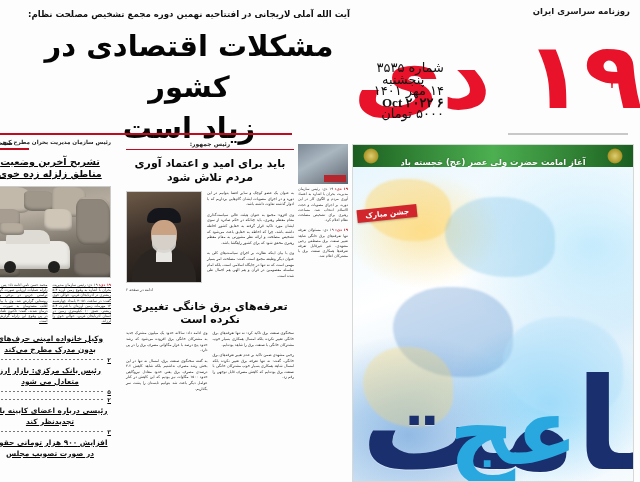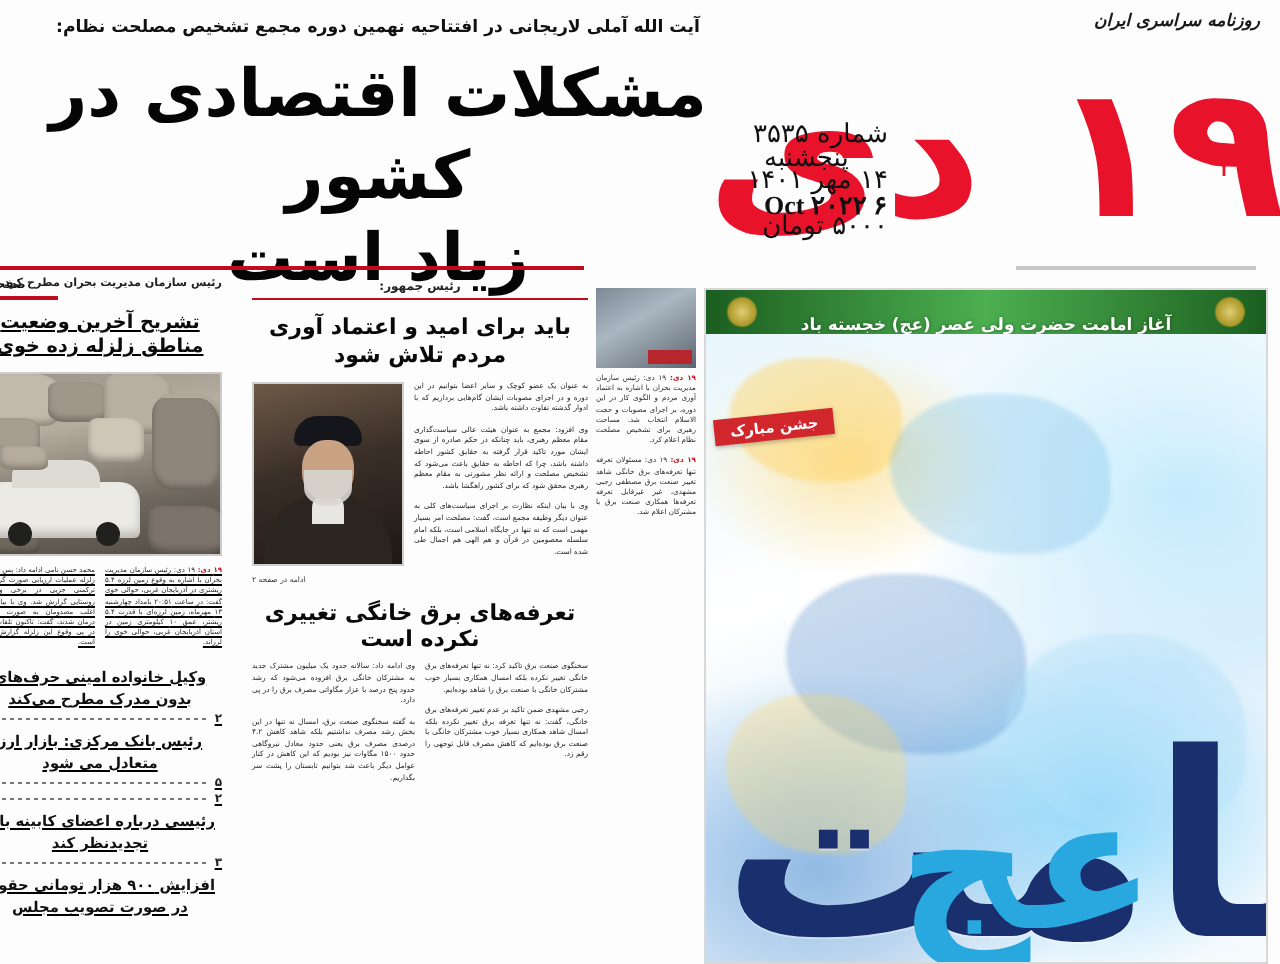--- a/index.html
+++ b/index.html
@@ -18,21 +18,20 @@
 
   
   .topband { position: absolute; top: 0; right: 0; width: 640px; height: 136px; }
 
   
   .masthead { position: absolute; top: 0; right: 0; width: 262px; height: 136px; }
   .mast-tagline {
     position: absolute; top: 6px; right: 10px;
     font-size: 8.5px; font-weight: bold; color: #1a1a1a;
     letter-spacing: .4px;
-    font-style: italic;
   }
   .logo-wrap {
     position: absolute; top: 16px; right: 4px; width: 210px; height: 112px; margin-top: 11px;
   }
   .logo-text {
     position: absolute; top: -6px; right: 0;
     font-size: 92px; line-height: 112px; font-weight: bold;
     color: #e8132a; white-space: nowrap;
     font-family: "DejaVu Sans", sans-serif;
     transform: scaleX(1.05);
@@ -50,21 +49,21 @@
 
   
   .lead { position: absolute; top: 0; right: 262px; width: 378px; height: 136px; }
   .lead-kicker {
     position: absolute; top: 9px; right: 0; width: 378px;
     text-align: center; font-size: 8.6px; font-weight: bold; color: #111;
   }
   .lead-title {
     position: absolute; top: 26px; right: 0; width: 378px;
     text-align: center; color: #050505;
-    font-size: 33px; font-weight: bold; line-height: 41px;
+    font-size: 29px; font-weight: bold; line-height: 41px;
     letter-spacing: -.5px;
   }
 
   
   .rule-left {
     position: absolute; top: 133px; right: 348px; width: 292px; height: 2px;
     background: #c00c1e;
   }
   .rule-right {
     position: absolute; top: 133px; right: 12px; width: 120px; height: 2px;

